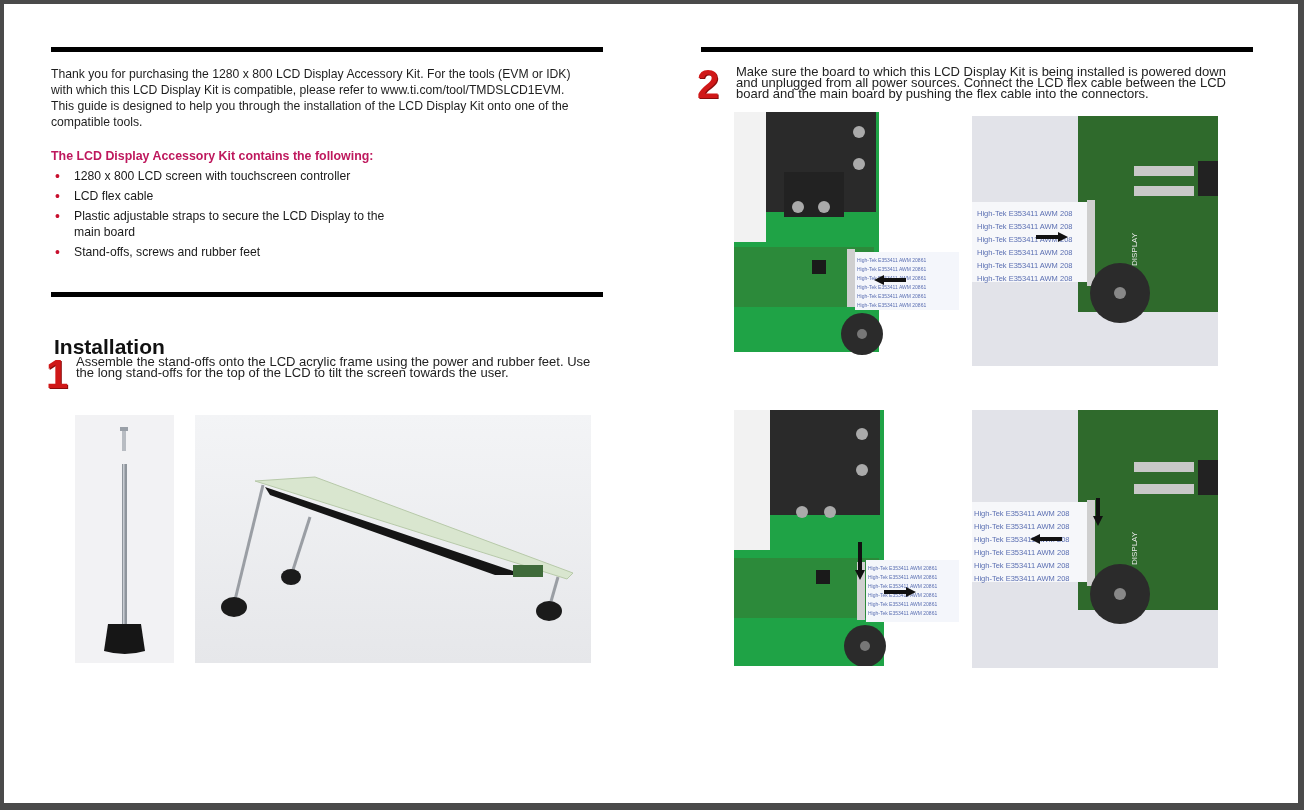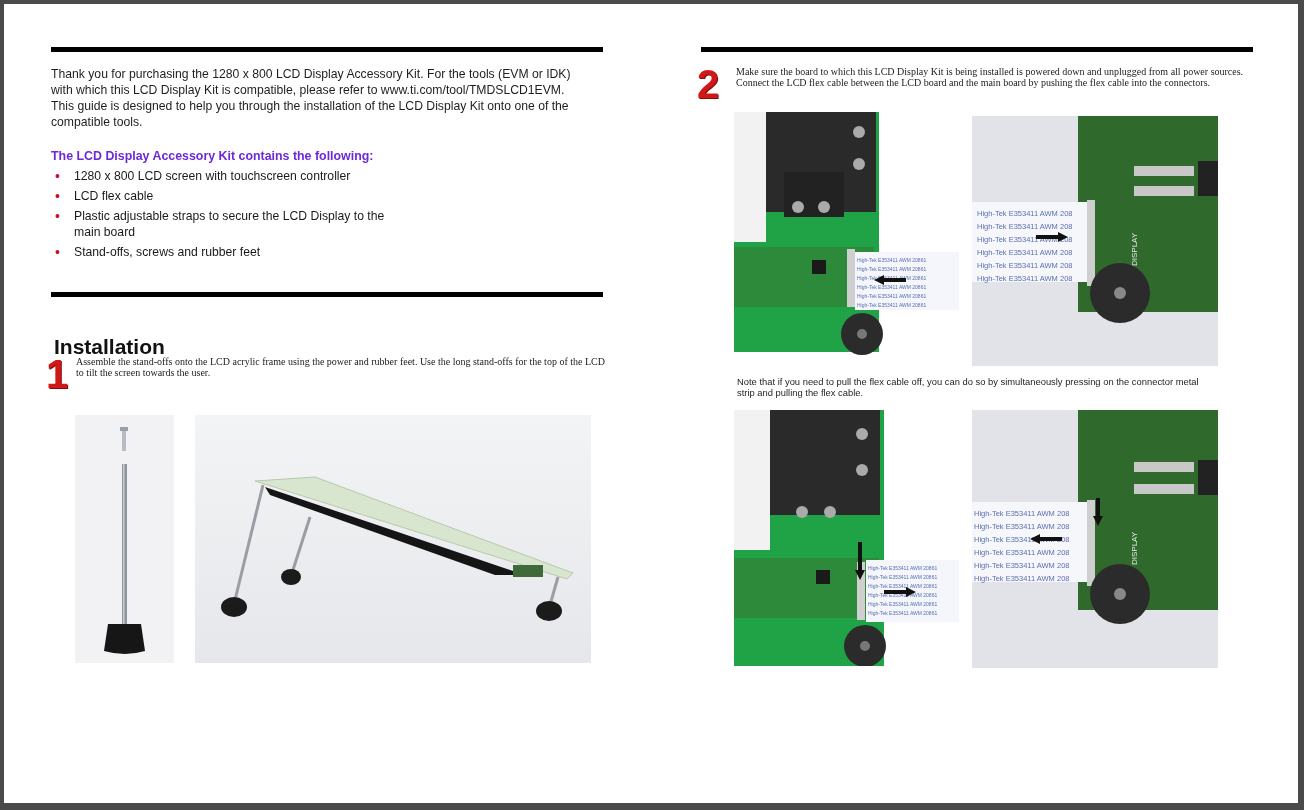--- a/index.html
+++ b/index.html
@@ -9,30 +9,30 @@
     font-family:"Liberation Sans", sans-serif;
     color:#1a1a1a;
     position:relative;
   }
   .page {
     position:absolute; left:4px; top:4px; width:1294px; height:799px;
     background:#ffffff;
   }
   .rule { position:absolute; height:5px; background:#000; }
   .para { position:absolute; font-size:12.2px; line-height:16px; color:#1e1e1e; }
-  .kit-title { position:absolute; font-size:12.4px; font-weight:bold; color:#6d28d9; }
+  .kit-title { position:absolute; font-size:12.4px; font-weight:bold; color:#be185d; }
   .kit-list { position:absolute; margin:0; padding:0; list-style:none; font-size:12.2px; line-height:16px; }
   .kit-list li { position:relative; padding-left:23px; margin-bottom:4px; }
   .kit-list li .bullet { position:absolute; left:4px; top:0; color:#c8102e; font-size:14px; }
   .section-title { position:absolute; font-size:21px; font-weight:bold; color:#111; }
   .step-num {
     position:absolute; font-weight:900; color:#d01818; font-family:"Liberation Sans", sans-serif;
     line-height:1; text-shadow:1px 1px 0 #8a0b0b;
   }
-  .step-text { position:absolute; font-size:10px; line-height:11px; color:#222;font-family:Liberation Serif, serif; }
+  .step-text { position:absolute; font-size:13px; line-height:11px; color:#222; }
   .photo { position:absolute; overflow:hidden; }
   .photo svg { display:block; width:100%; height:100%; }
 </style>
 </head>
 <body>
 
 <div class="page">
 
   <div class="rule" style="left:47px; top:43px; width:552px;"></div>
 
@@ -139,21 +139,20 @@
         <text x="5" y="165">High-Tek  E353411  AWM 208</text>
       </g>
       <rect x="115" y="84" width="8" height="86" fill="#cfcfcf"></rect>
       <polygon points="64,119 86,119 86,116 96,121 86,126 86,123 64,123" fill="#111"></polygon>
       <text x="165" y="150" font-size="8" fill="#e8e8e8" transform="rotate(-90 165 150)" font-family="Liberation Sans, sans-serif">DISPLAY</text>
       <circle cx="148" cy="177" r="30" fill="#2b2b2b"></circle>
       <circle cx="148" cy="177" r="6" fill="#888"></circle>
     </svg>
   </div>
 
-  <div class="para" style="left:733px; top:372px; width:480px; font-size:9.4px; line-height:11px;">Note that if you need to pull the flex cable off, you can do so by simultaneously pressing on the connector metal strip and pulling the flex cable.</div>
 
   <div class="photo" style="left:730px; top:406px; width:225px; height:256px; background:#ffffff;">
     <svg viewBox="0 0 225 256">
       <rect width="225" height="256" fill="#ffffff"></rect>
       <rect x="0" y="0" width="150" height="256" fill="#1fa346"></rect>
       <rect x="0" y="0" width="36" height="140" fill="#f2f2f2"></rect>
       <rect x="36" y="0" width="110" height="105" fill="#2a2a2a"></rect>
       <circle cx="128" cy="24" r="6" fill="#aaa"></circle>
         <circle cx="128" cy="60" r="6" fill="#aaa"></circle>
       <circle cx="68" cy="102" r="6" fill="#aaa"></circle>

